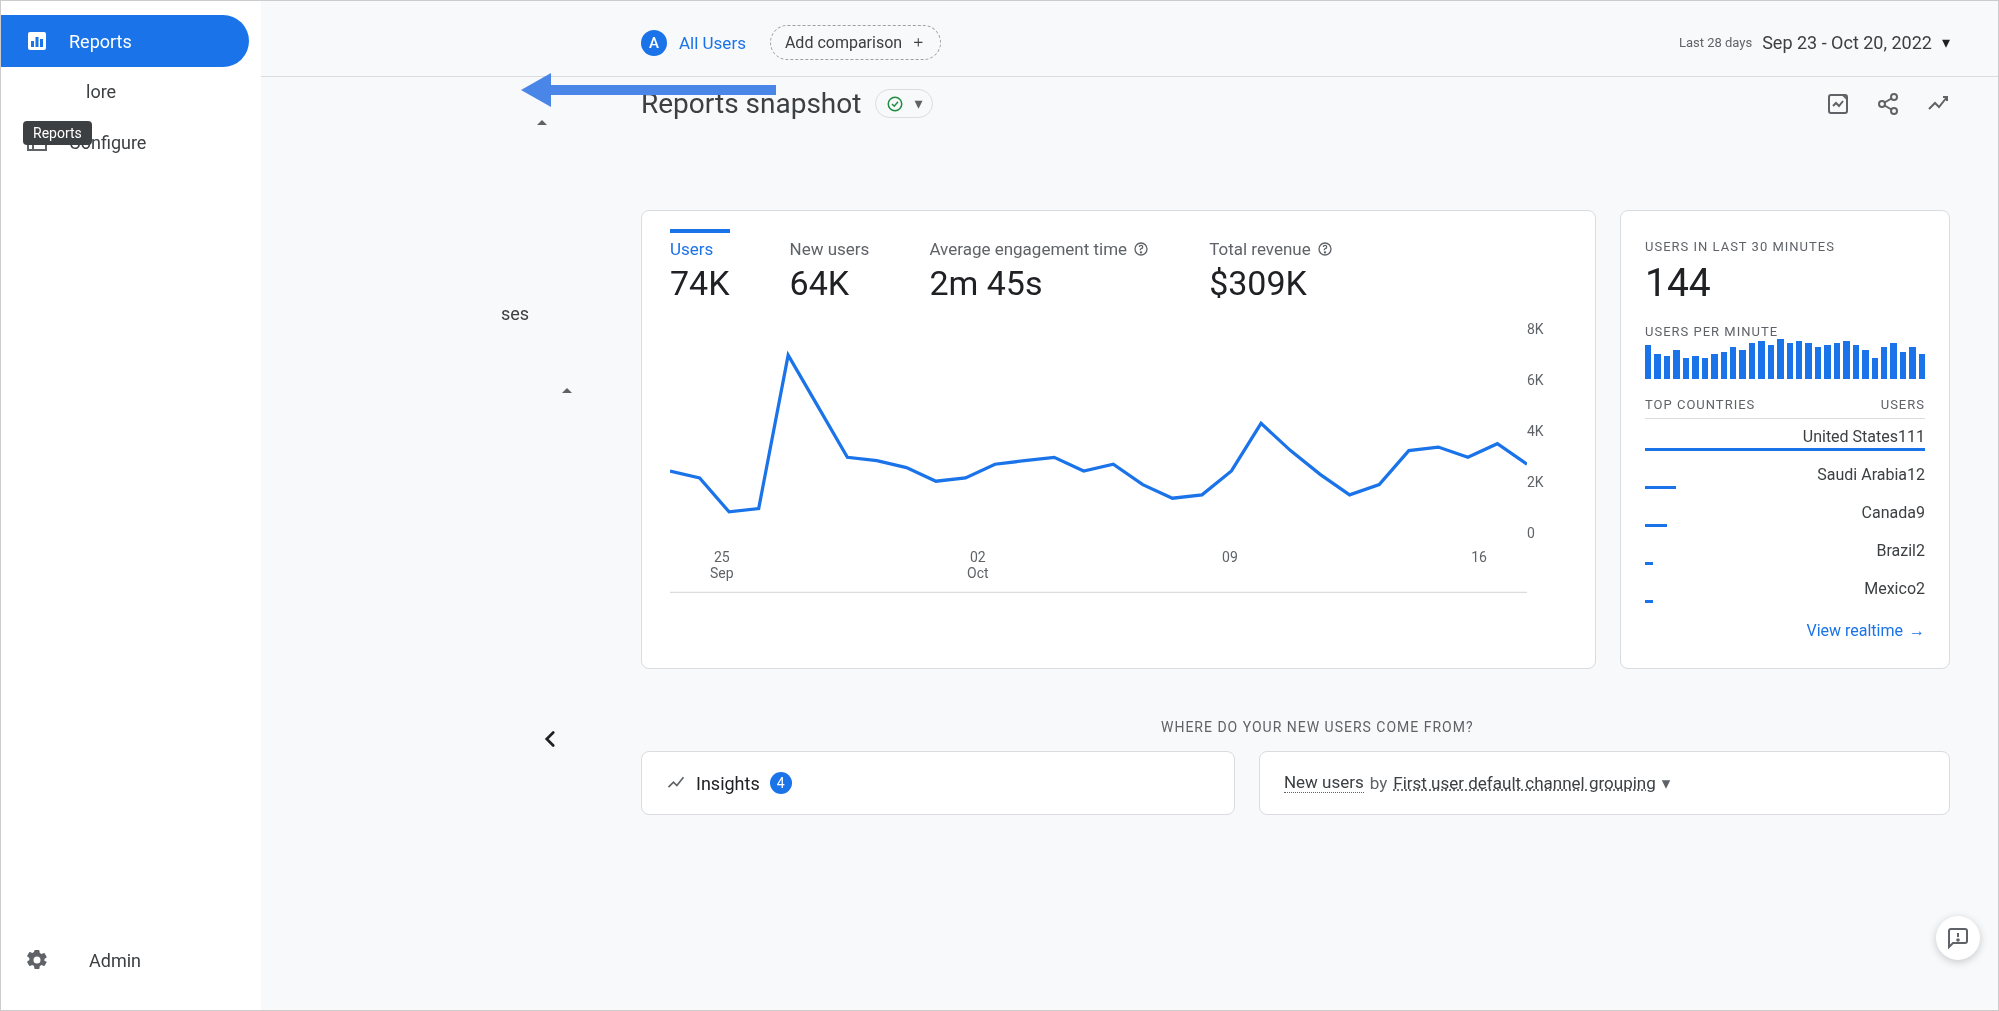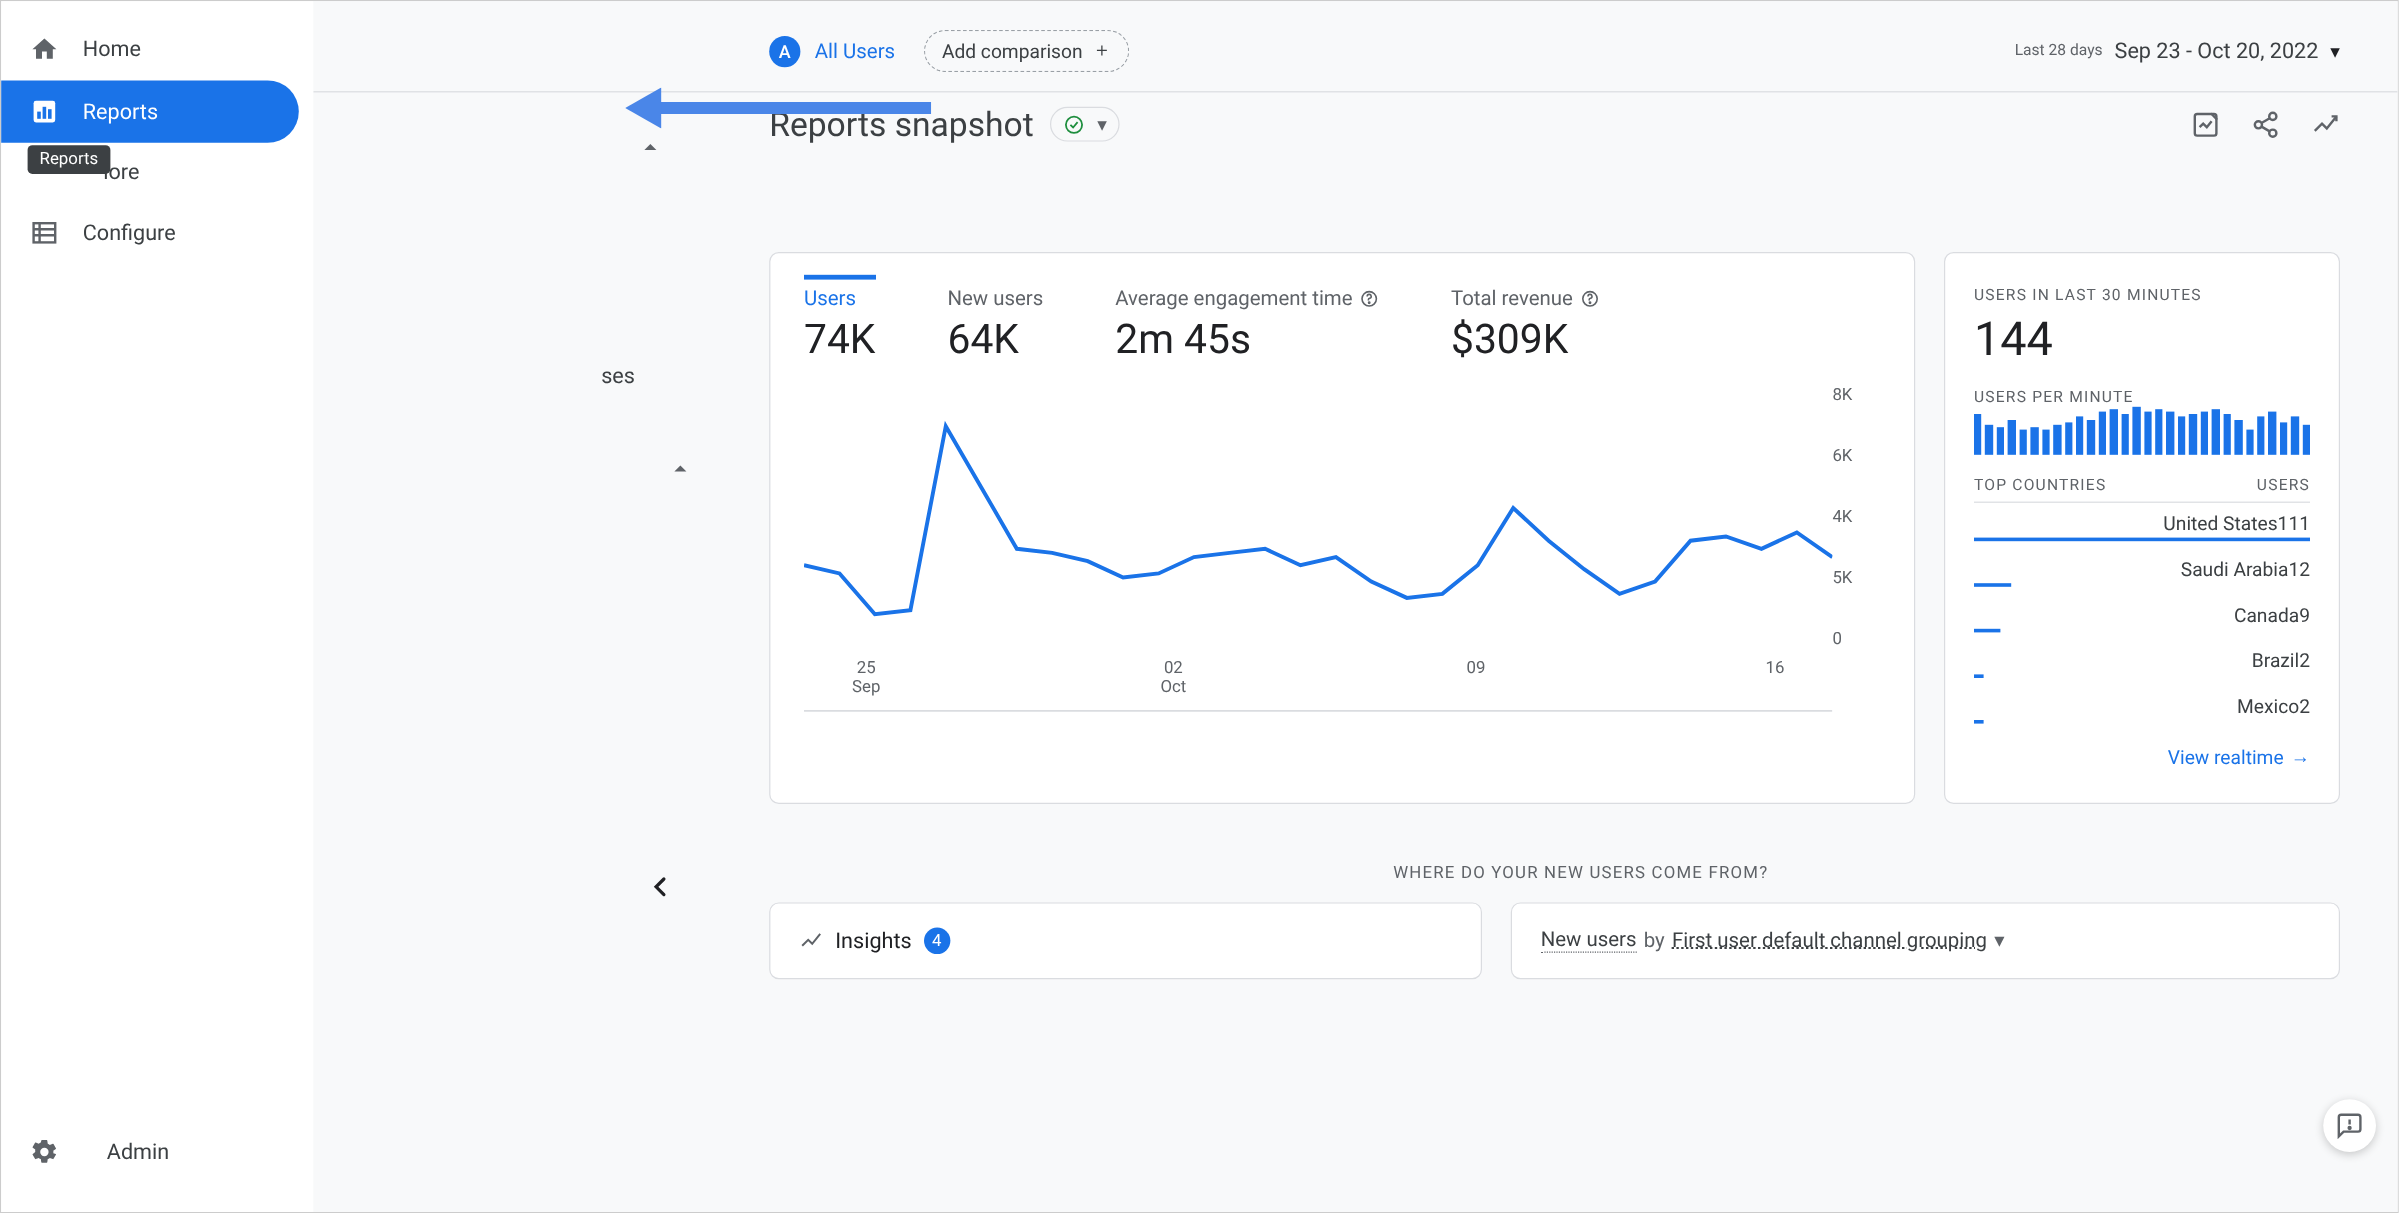--- a/index.html
+++ b/index.html
@@ -63,28 +63,20 @@
 .newusers-title .dim { text-decoration: underline dotted; }
 .partial-text { position: absolute; left: 240px; top: 302px; font-size: 18px; color: #3c4043; }
 .partial-chev { position: absolute; left: 294px; top: 378px; color: #5f6368; }
 .float-feedback { position: absolute; right: 18px; bottom: 50px; width: 44px; height: 44px; border-radius: 50%; background: #fff; box-shadow: 0 2px 8px rgba(0,0,0,0.2); display: flex; align-items: center; justify-content: center; cursor: pointer; }
 </style>
 </head>
 <body>
 
 <div class="wrapper">
   <div class="sidebar">
-    <div class="nav-item">
-      <span class="icon">
-        <svg width="24" height="24" viewBox="0 0 24 24" fill="#5f6368">
-            <path d="M10 20v-6h4v6h5v-8h3L12 3 2 12h3v8z"></path>
-          </svg>
-      </span>
-      <span>Home</span>
-    </div>
     <div class="nav-item active">
       <span class="icon">
         <svg width="24" height="24" viewBox="0 0 24 24" fill="#fff">
             <rect x="3" y="3" width="18" height="18" rx="2" fill="#fff"></rect>
             <rect x="6" y="12" width="3" height="6" fill="#1a73e8"></rect>
             <rect x="10.5" y="8" width="3" height="10" fill="#1a73e8"></rect>
             <rect x="15" y="10" width="3" height="8" fill="#1a73e8"></rect>
           </svg>
       </span>
       <span>Reports</span>
@@ -212,21 +204,21 @@
                 </svg>
             </div>
             <div class="mval">$309K</div>
           </div>
         </div>
         <div class="chart-area">
           <div class="yaxis" id="yaxis">
               <div>8K</div>
               <div>6K</div>
               <div>4K</div>
-              <div>5K</div>
+              <div>2K</div>
               <div>0</div>
             </div>
           <svg class="chart-svg" id="chart-svg" viewBox="0 0 660 210" preserveAspectRatio="none">
             <line x1="0" y1="209" x2="660" y2="209" stroke="#dadce0" stroke-width="1"></line>
           <path d="M0.0 115.5 L22.8 120.8 L45.5 147.0 L68.3 144.4 L91.0 26.3 L113.8 65.6 L136.6 105.0 L159.3 107.6 L182.1 112.9 L204.8 123.4 L227.6 120.8 L250.3 110.3 L273.1 107.6 L295.9 105.0 L318.6 115.5 L341.4 110.3 L364.1 126.0 L386.9 136.5 L409.7 133.9 L432.4 115.5 L455.2 78.8 L477.9 99.8 L500.7 118.1 L523.4 133.9 L546.2 126.0 L569.0 99.8 L591.7 97.1 L614.5 105.0 L637.2 94.5 L660.0 110.3 " fill="none" stroke="#1a73e8" stroke-width="2.5"></path>
             </svg>
           <div class="xaxis" id="xaxis">
               <div>25<br>Sep</div>
               <div>02<br>Oct</div>
               <div>09</div>

